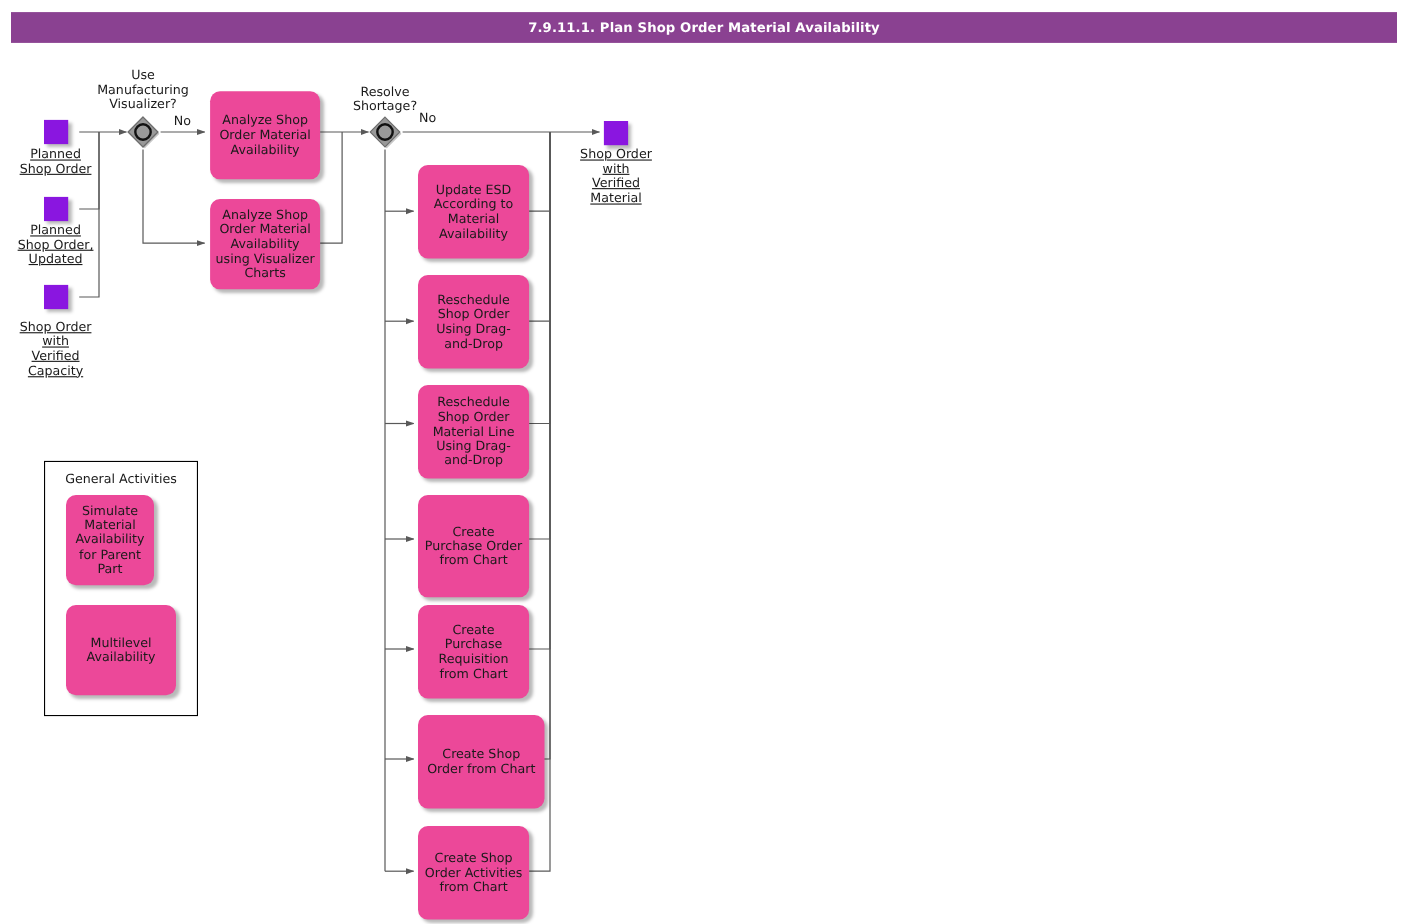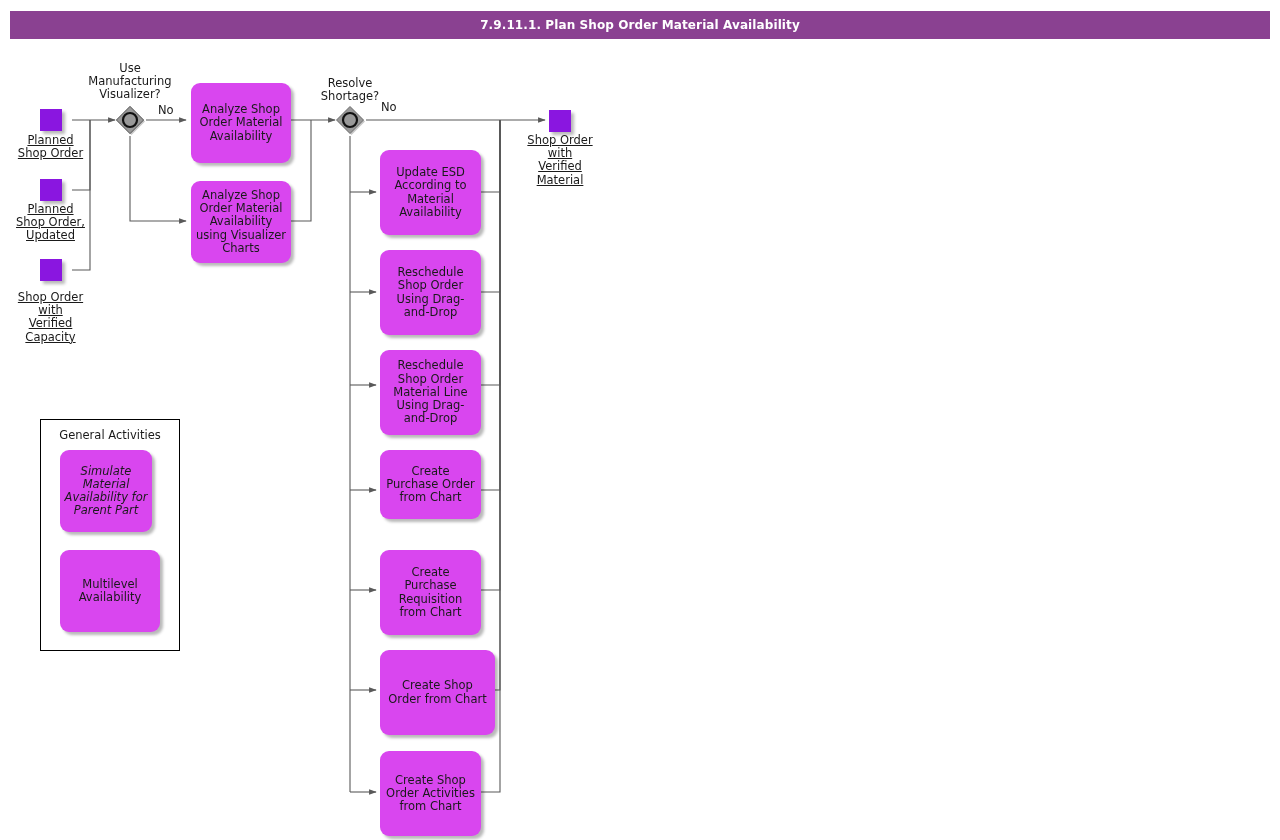--- a/index.html
+++ b/index.html
@@ -36,21 +36,21 @@
   #wires {
     position: absolute;
     left: 0; top: 0;
     width: 1280px; height: 840px;
     pointer-events: none;
   }
 
   
   .act {
     position: absolute;
-    background: #d946ef;
+    background: #ec4899;
     border-radius: 9px;
     box-shadow: 3px 3px 3px rgba(0,0,0,.28);
     color: #1a1a1a;
     font-size: 11.5px;
     line-height: 13.2px;
     display: flex;
     align-items: center;
     justify-content: center;
     text-align: center;
     padding: 2px 4px;
@@ -214,21 +214,21 @@
 </div>
 
 <div class="act" style="left:380px; top:250px; width:101px; height:85px;">
   <span>Reschedule Shop Order Using Drag-and-Drop</span>
 </div>
 
 <div class="act" style="left:380px; top:350px; width:101px; height:85px;">
   <span>Reschedule Shop Order Material Line Using Drag-and-Drop</span>
 </div>
 
-<div class="act" style="left:380px; top:450px; width:101px; height:69px;">
+<div class="act" style="left:380px; top:450px; width:101px; height:93px;">
   <span>Create Purchase Order from Chart</span>
 </div>
 
 <div class="act" style="left:380px; top:550px; width:101px; height:85px;">
   <span>Create Purchase Requisition from Chart</span>
 </div>
 
 <div class="act" style="left:380px; top:650px; width:115px; height:85px;">
   <span>Create Shop Order from Chart</span>
 </div>
@@ -239,19 +239,19 @@
 
 <div class="evt" style="left:549px; top:110px;"></div>
 <div class="evt-label" style="left:510px; top:134px; width:100px;">Shop Order
 with
 Verified
 Material</div>
 
 <div id="group-general"></div>
 <div id="group-general-title">General Activities</div>
 
-<div class="act" style="left:60px; top:450px; width:92px; height:82px;font-style:italic;">
+<div class="act" style="left:60px; top:450px; width:80px; height:82px;">
   <span>Simulate Material Availability for Parent Part</span>
 </div>
 
 <div class="act" style="left:60px; top:550px; width:100px; height:82px;">
   <span>Multilevel Availability</span>
 </div>
 
 </body></html>

